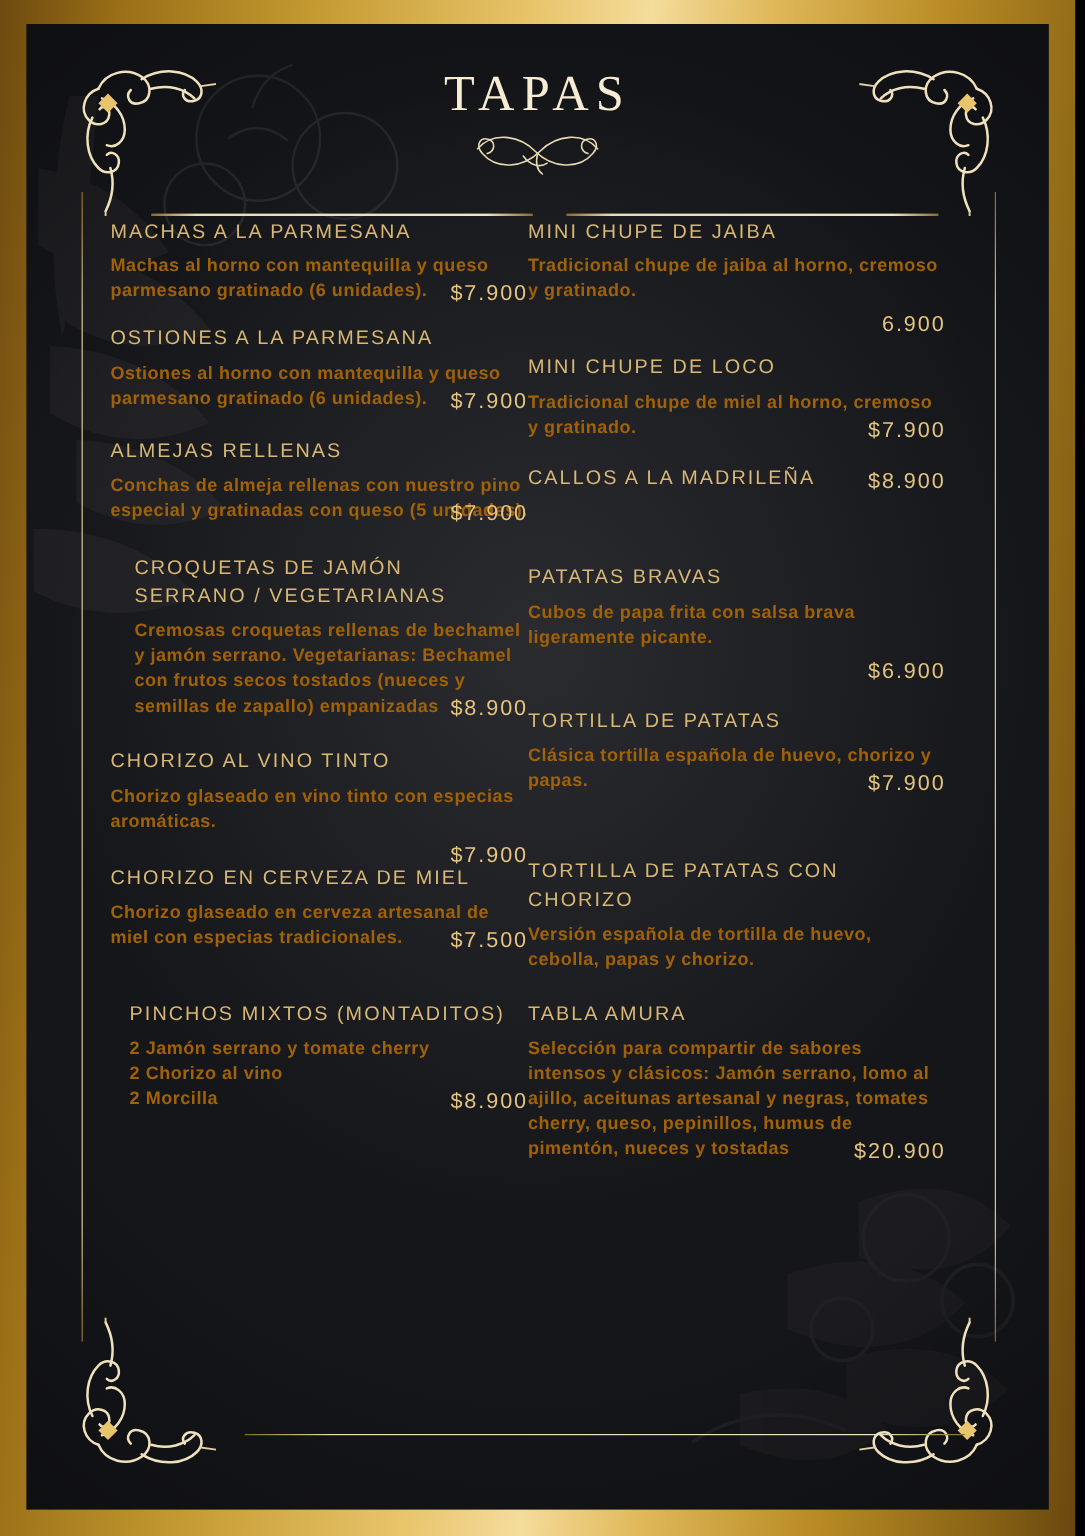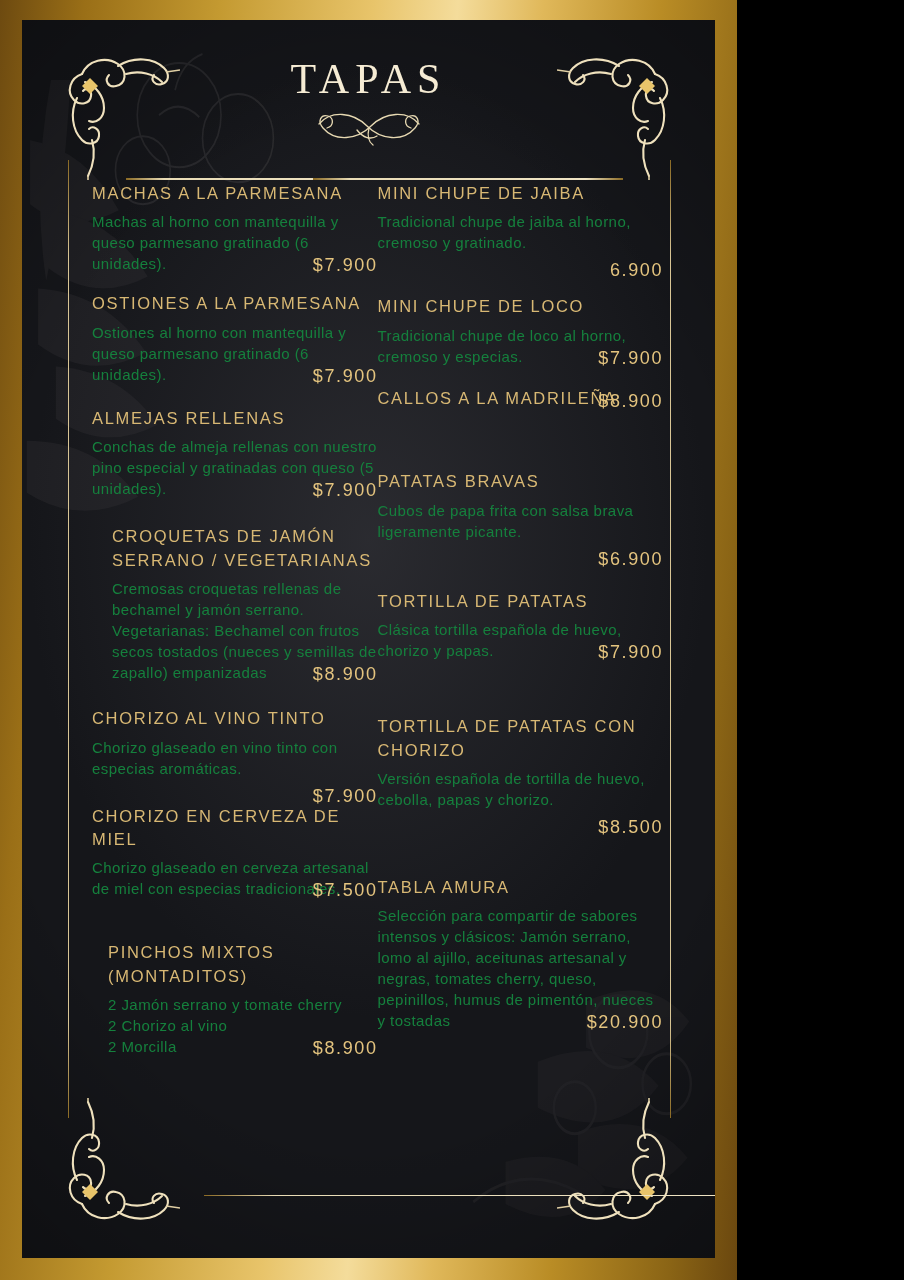--- a/index.html
+++ b/index.html
@@ -7,21 +7,21 @@
   body {
     width:904px; height:1280px;
     font-family:"Liberation Sans", sans-serif;
     background:#000;
     overflow:hidden;
   }
 
   
   .frame {
     position:relative;
-    width:737px; height:1280px;
+    width:896px; height:1280px;
     background:
       linear-gradient(95deg,
         #6d4a10 0%,
         #9a6f17 10%,
         #c49a31 26%,
         #e8c46a 44%,
         #f4dc9b 54%,
         #e0b85a 64%,
         #b98c25 78%,
         #8a6415 92%,
@@ -95,26 +95,27 @@
   .item-name {
     color:#d8b874;
     font-size:16.5px;
     letter-spacing:1.7px;
     font-weight:400;
     line-height:1.42;
     text-transform:uppercase;
     white-space:pre-line;
   }
   .item-desc {
-    color:#15803d;
+    color:#a16207;
     font-size:15px;
     letter-spacing:.45px;
     line-height:1.40;
     margin-top:6px;
     white-space:pre-line;
+    font-weight:bold;
   }
   .item-price {
     color:#e4c47f;
     font-size:18px;
     letter-spacing:1.6px;
     text-align:right;
     line-height:1;
   }
   .price-inline { margin-top:-18px; }
   .price-below  { margin-top:8px; }
@@ -289,44 +290,43 @@
           </div>
         </div>
       <div class="col col-right" id="col-right">
           <div class="item">
             <div class="item-name">MINI CHUPE DE JAIBA</div>
             <div class="item-desc">Tradicional chupe de jaiba al horno, cremoso y gratinado.</div>
             <div class="item-price price-below">6.900</div>
           </div>
           <div class="item" style="margin-top: 16px;">
             <div class="item-name">MINI CHUPE DE LOCO</div>
-            <div class="item-desc">Tradicional chupe de loco al horno, cremoso y especias.</div>
+            <div class="item-desc">Tradicional chupe de miel al horno, cremoso y gratinado.</div>
             <div class="item-price price-inline">$7.900</div>
           </div>
           <div class="item" style="margin-top: 20px;">
             <div class="item-name">CALLOS A LA MADRILEÑA</div>
             <div class="item-price price-inline">$8.900</div>
           </div>
           <div class="item" style="margin-top: 60px;">
             <div class="item-name">PATATAS BRAVAS</div>
             <div class="item-desc">Cubos de papa frita con salsa brava ligeramente picante.</div>
             <div class="item-price price-below">$6.900</div>
           </div>
           <div class="item" style="margin-top: 22px;">
             <div class="item-name">TORTILLA DE PATATAS</div>
             <div class="item-desc">Clásica tortilla española de huevo, chorizo y papas.</div>
             <div class="item-price price-inline">$7.900</div>
           </div>
           <div class="item" style="margin-top: 54px;">
             <div class="item-name">TORTILLA DE PATATAS CON
 CHORIZO</div>
             <div class="item-desc">Versión española de tortilla de huevo, cebolla, papas y chorizo.</div>
-            <div class="item-price price-below">$8.500</div>
-          </div>
-          <div class="item" style="margin-top: 40px;">
+          </div>
+          <div class="item" style="margin-top: 24px;">
             <div class="item-name">TABLA AMURA</div>
             <div class="item-desc">Selección para compartir de sabores intensos y clásicos: Jamón serrano, lomo al ajillo, aceitunas artesanal y negras, tomates cherry, queso, pepinillos, humus de pimentón, nueces y tostadas</div>
             <div class="item-price price-inline">$20.900</div>
           </div>
         </div>
     </div>
 
   </div>
 </div>
 

